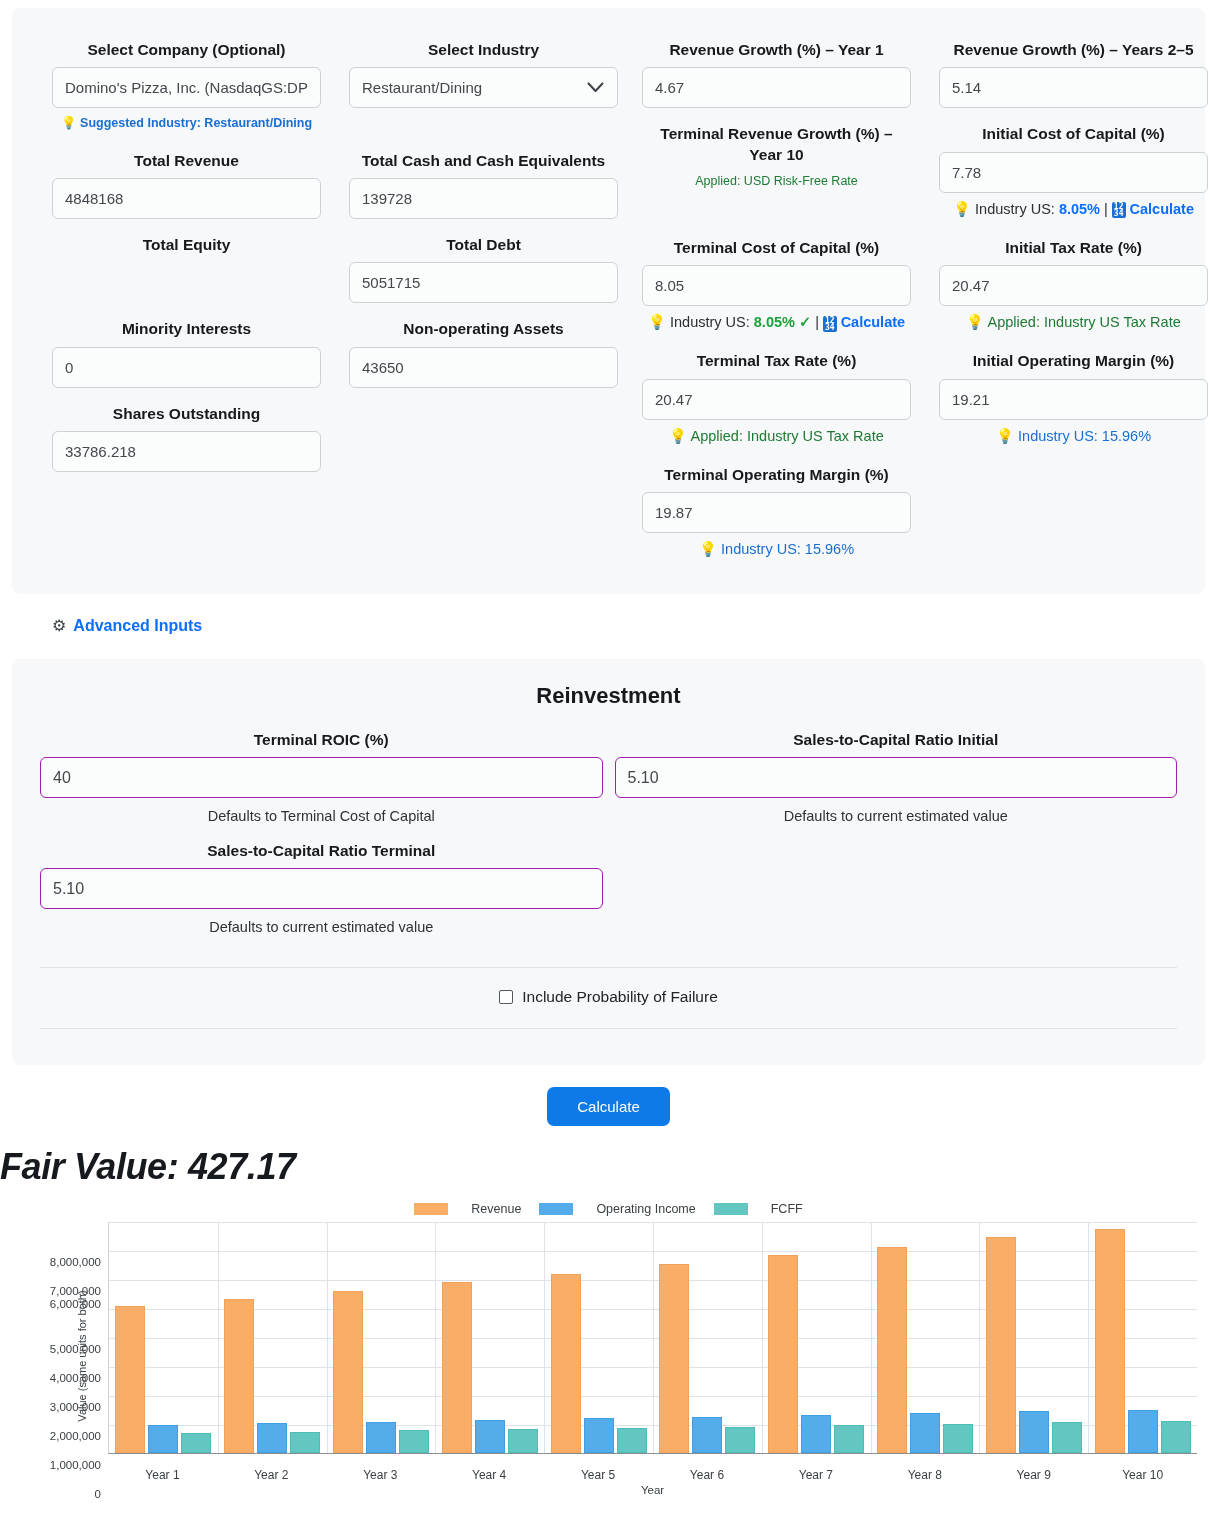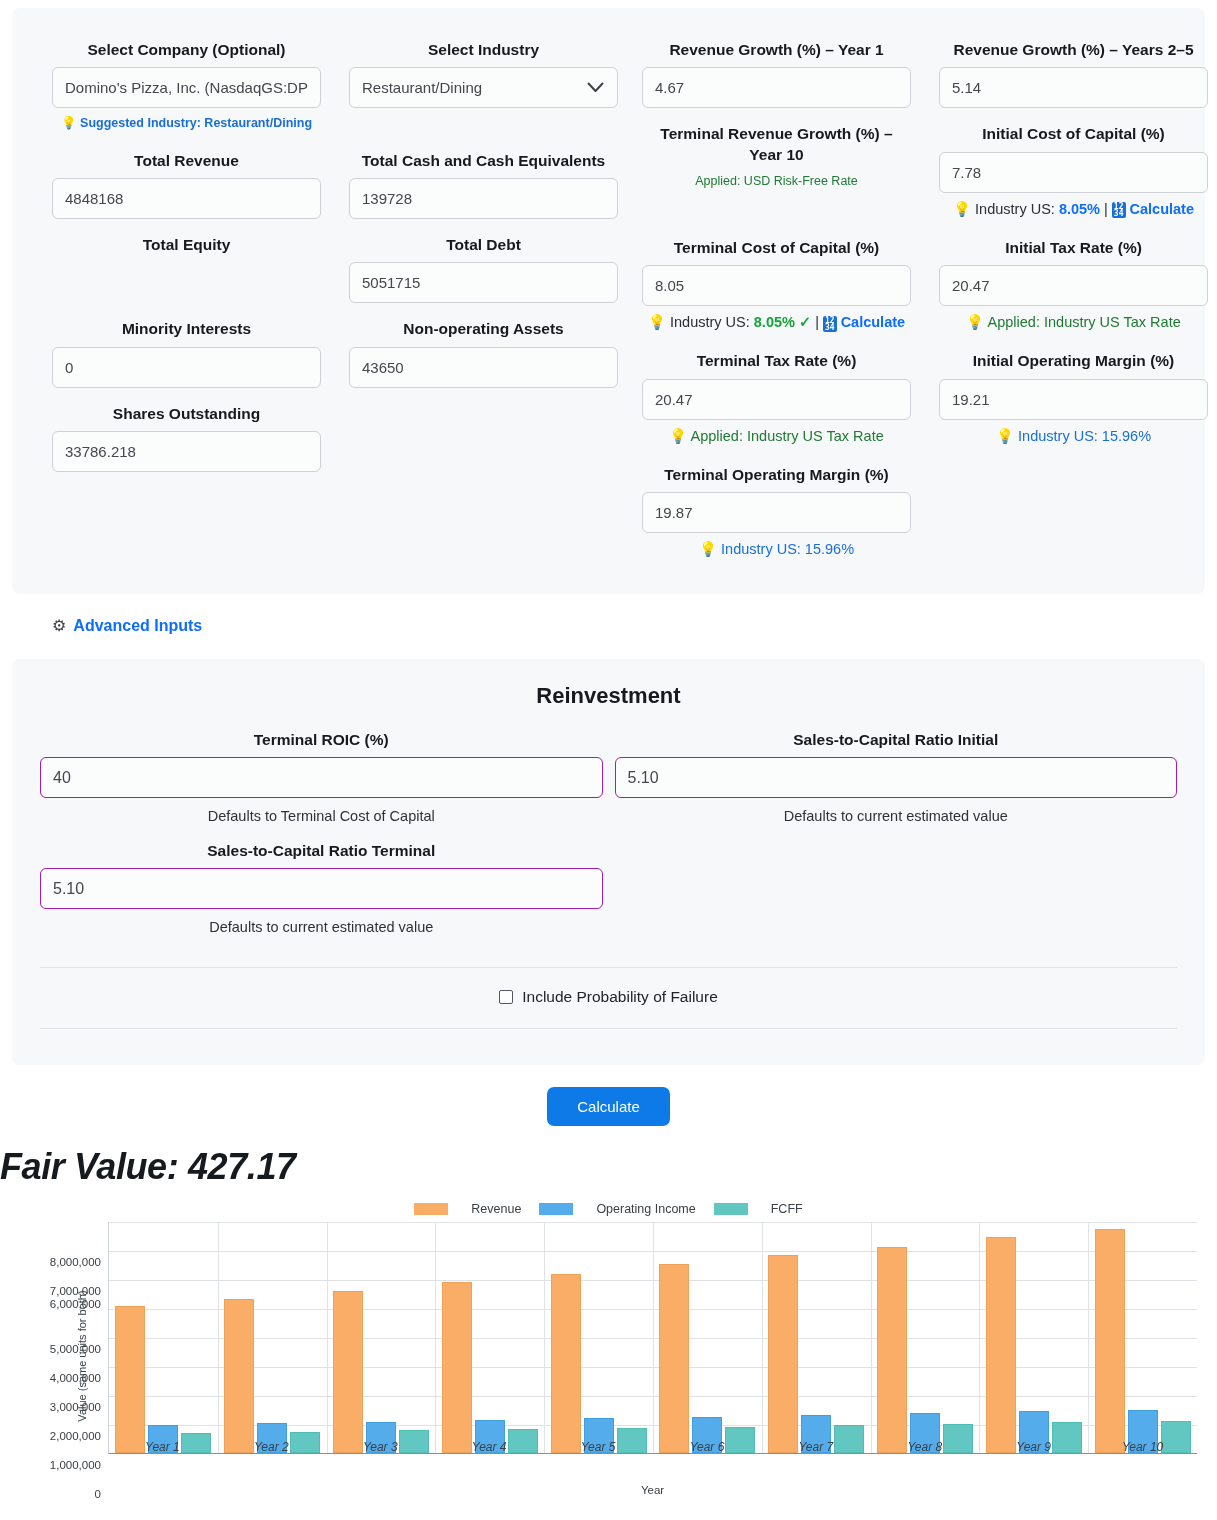--- a/index.html
+++ b/index.html
@@ -258,23 +258,22 @@
     justify-content: center;
     gap: 3px;
   }
   .bar { width: 30px; }
   .bar.rev { background: #f9ad67; border: 1px solid #f0a159; }
   .bar.oi  { background: #54acea; border: 1px solid #3f9fe2; }
   .bar.fcff{ background: #62c7c1; border: 1px solid #4fbcb6; }
   .xticks {
     position: absolute;
     left: 94px; right: 0;
-    top: 218px;
+    top: 246px;
     display: flex;
-    font-style: italic;
   }
   .xtick {
     flex: 1 1 0;
     text-align: center;
     font-size: 12px;
     color: #3b4045;
   }
   .xlabel {
     position: absolute;
     left: 94px; right: 0;

